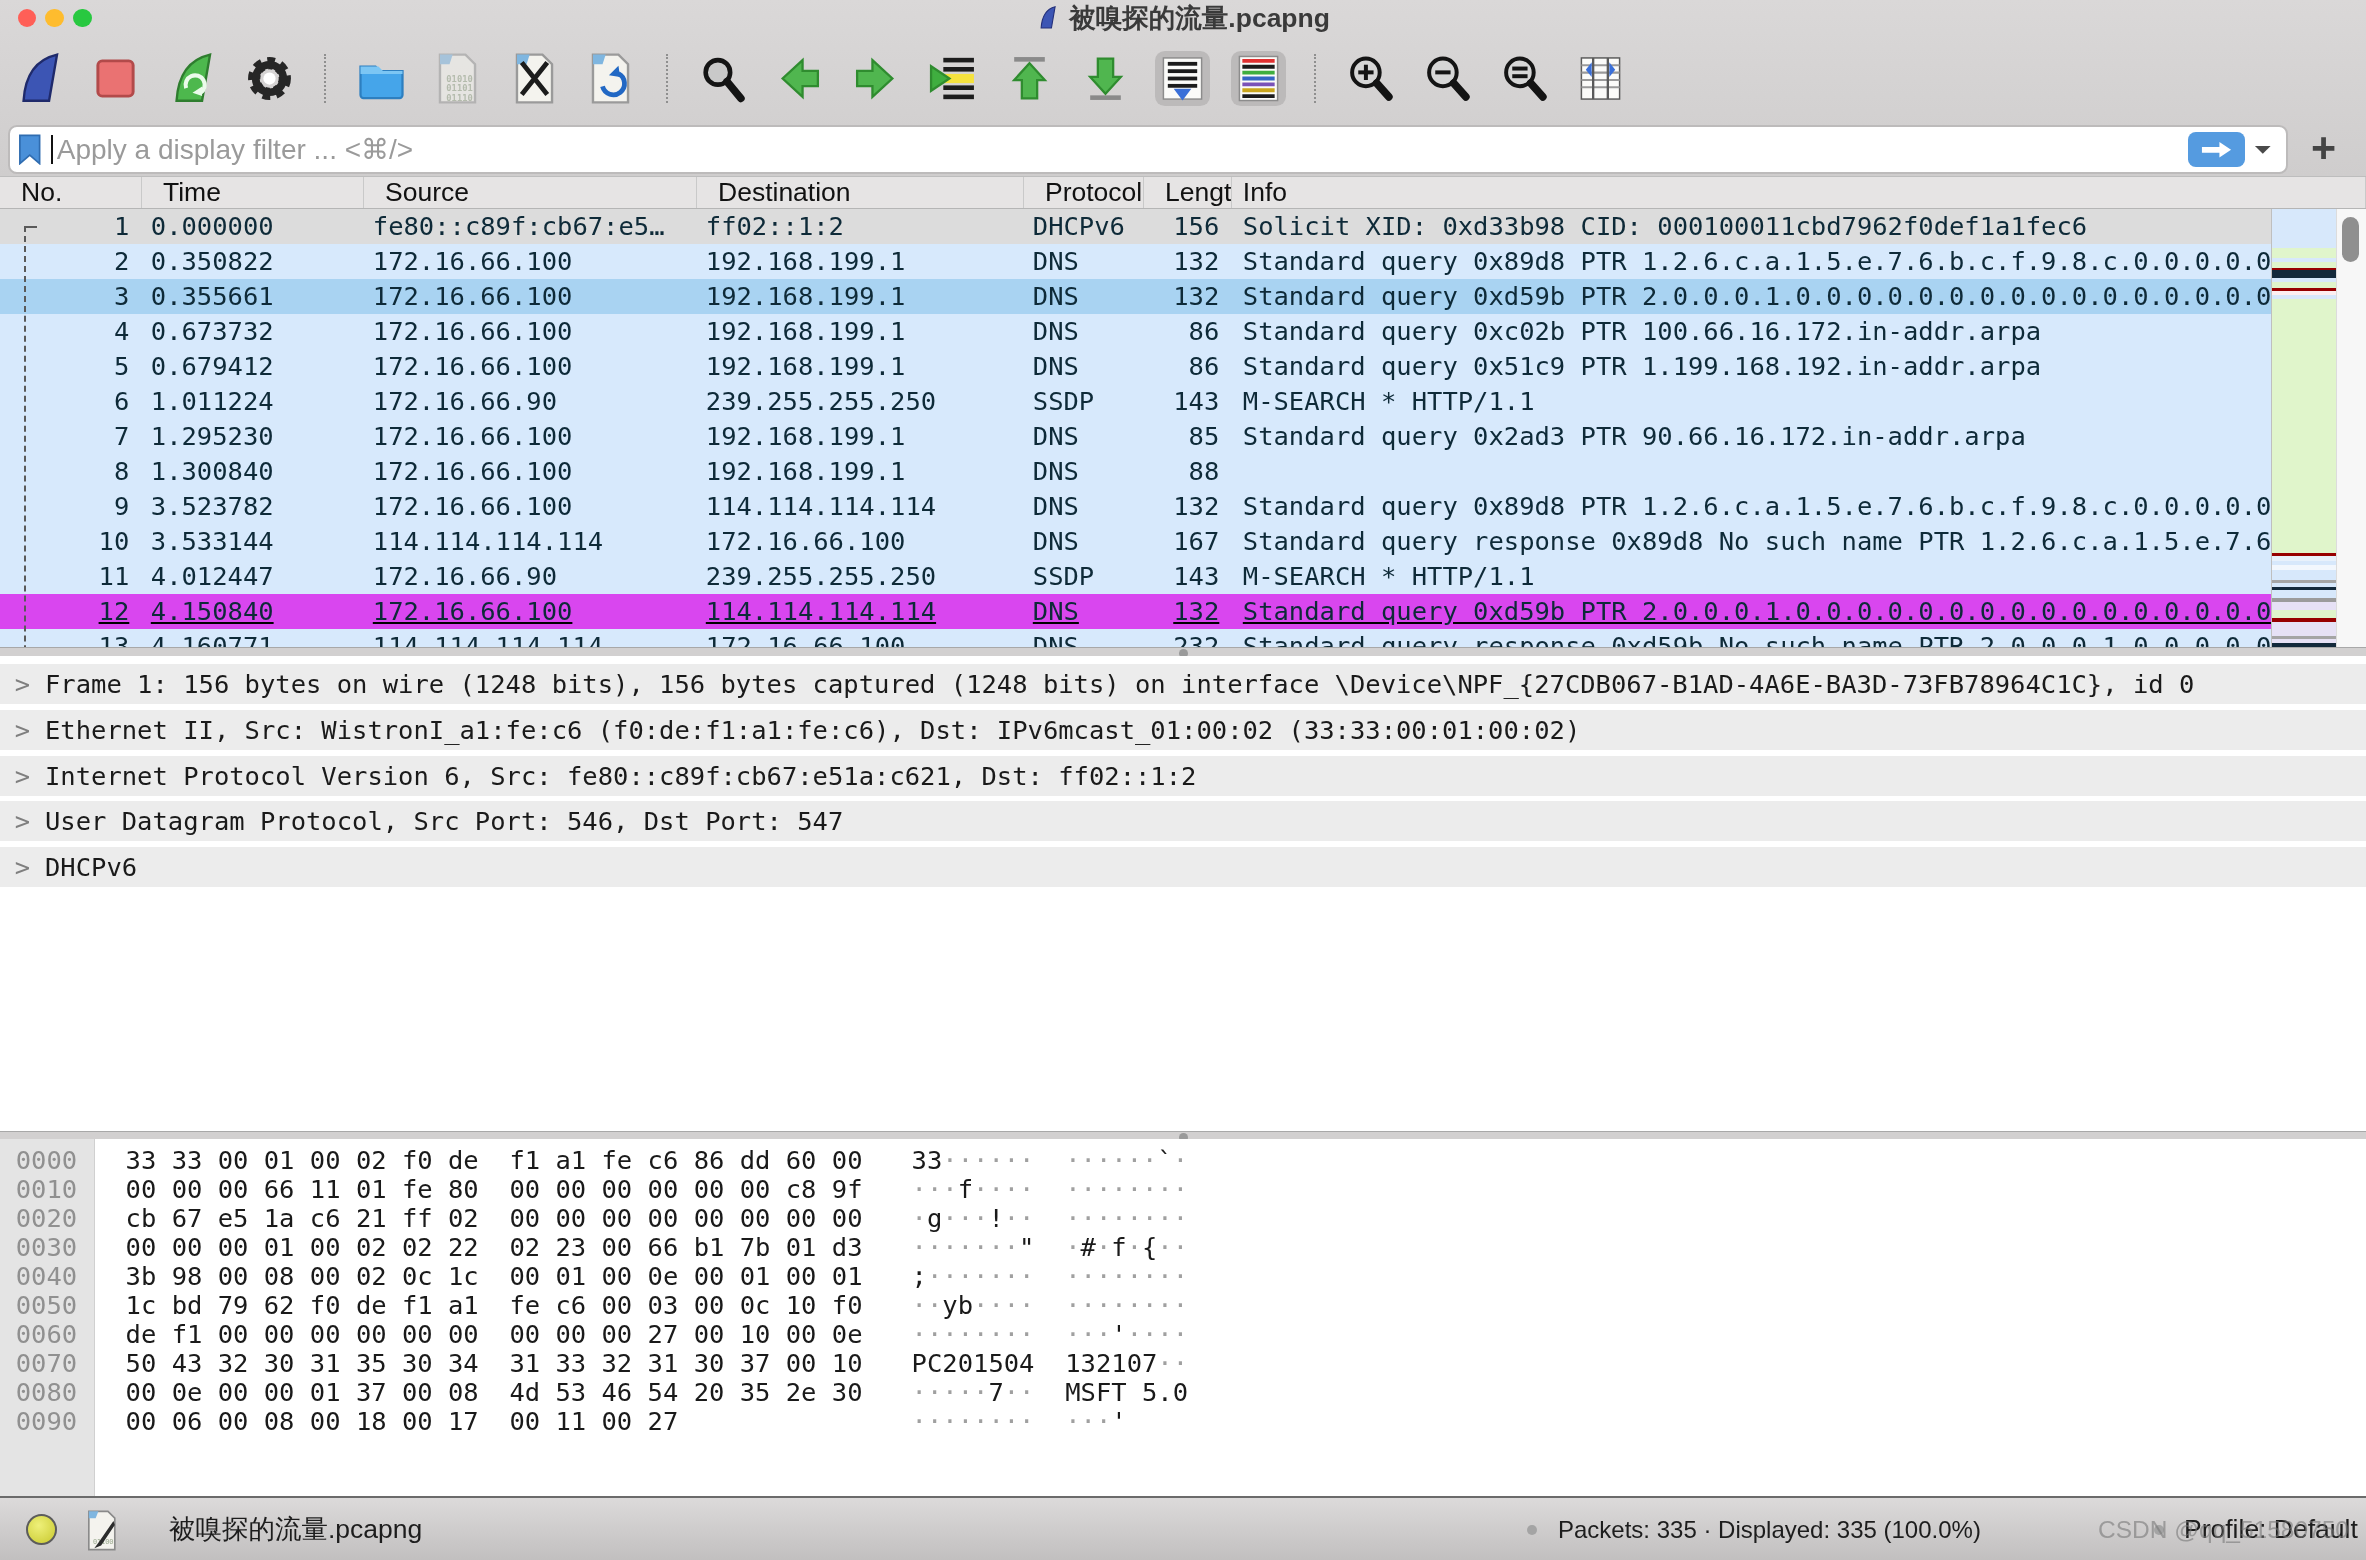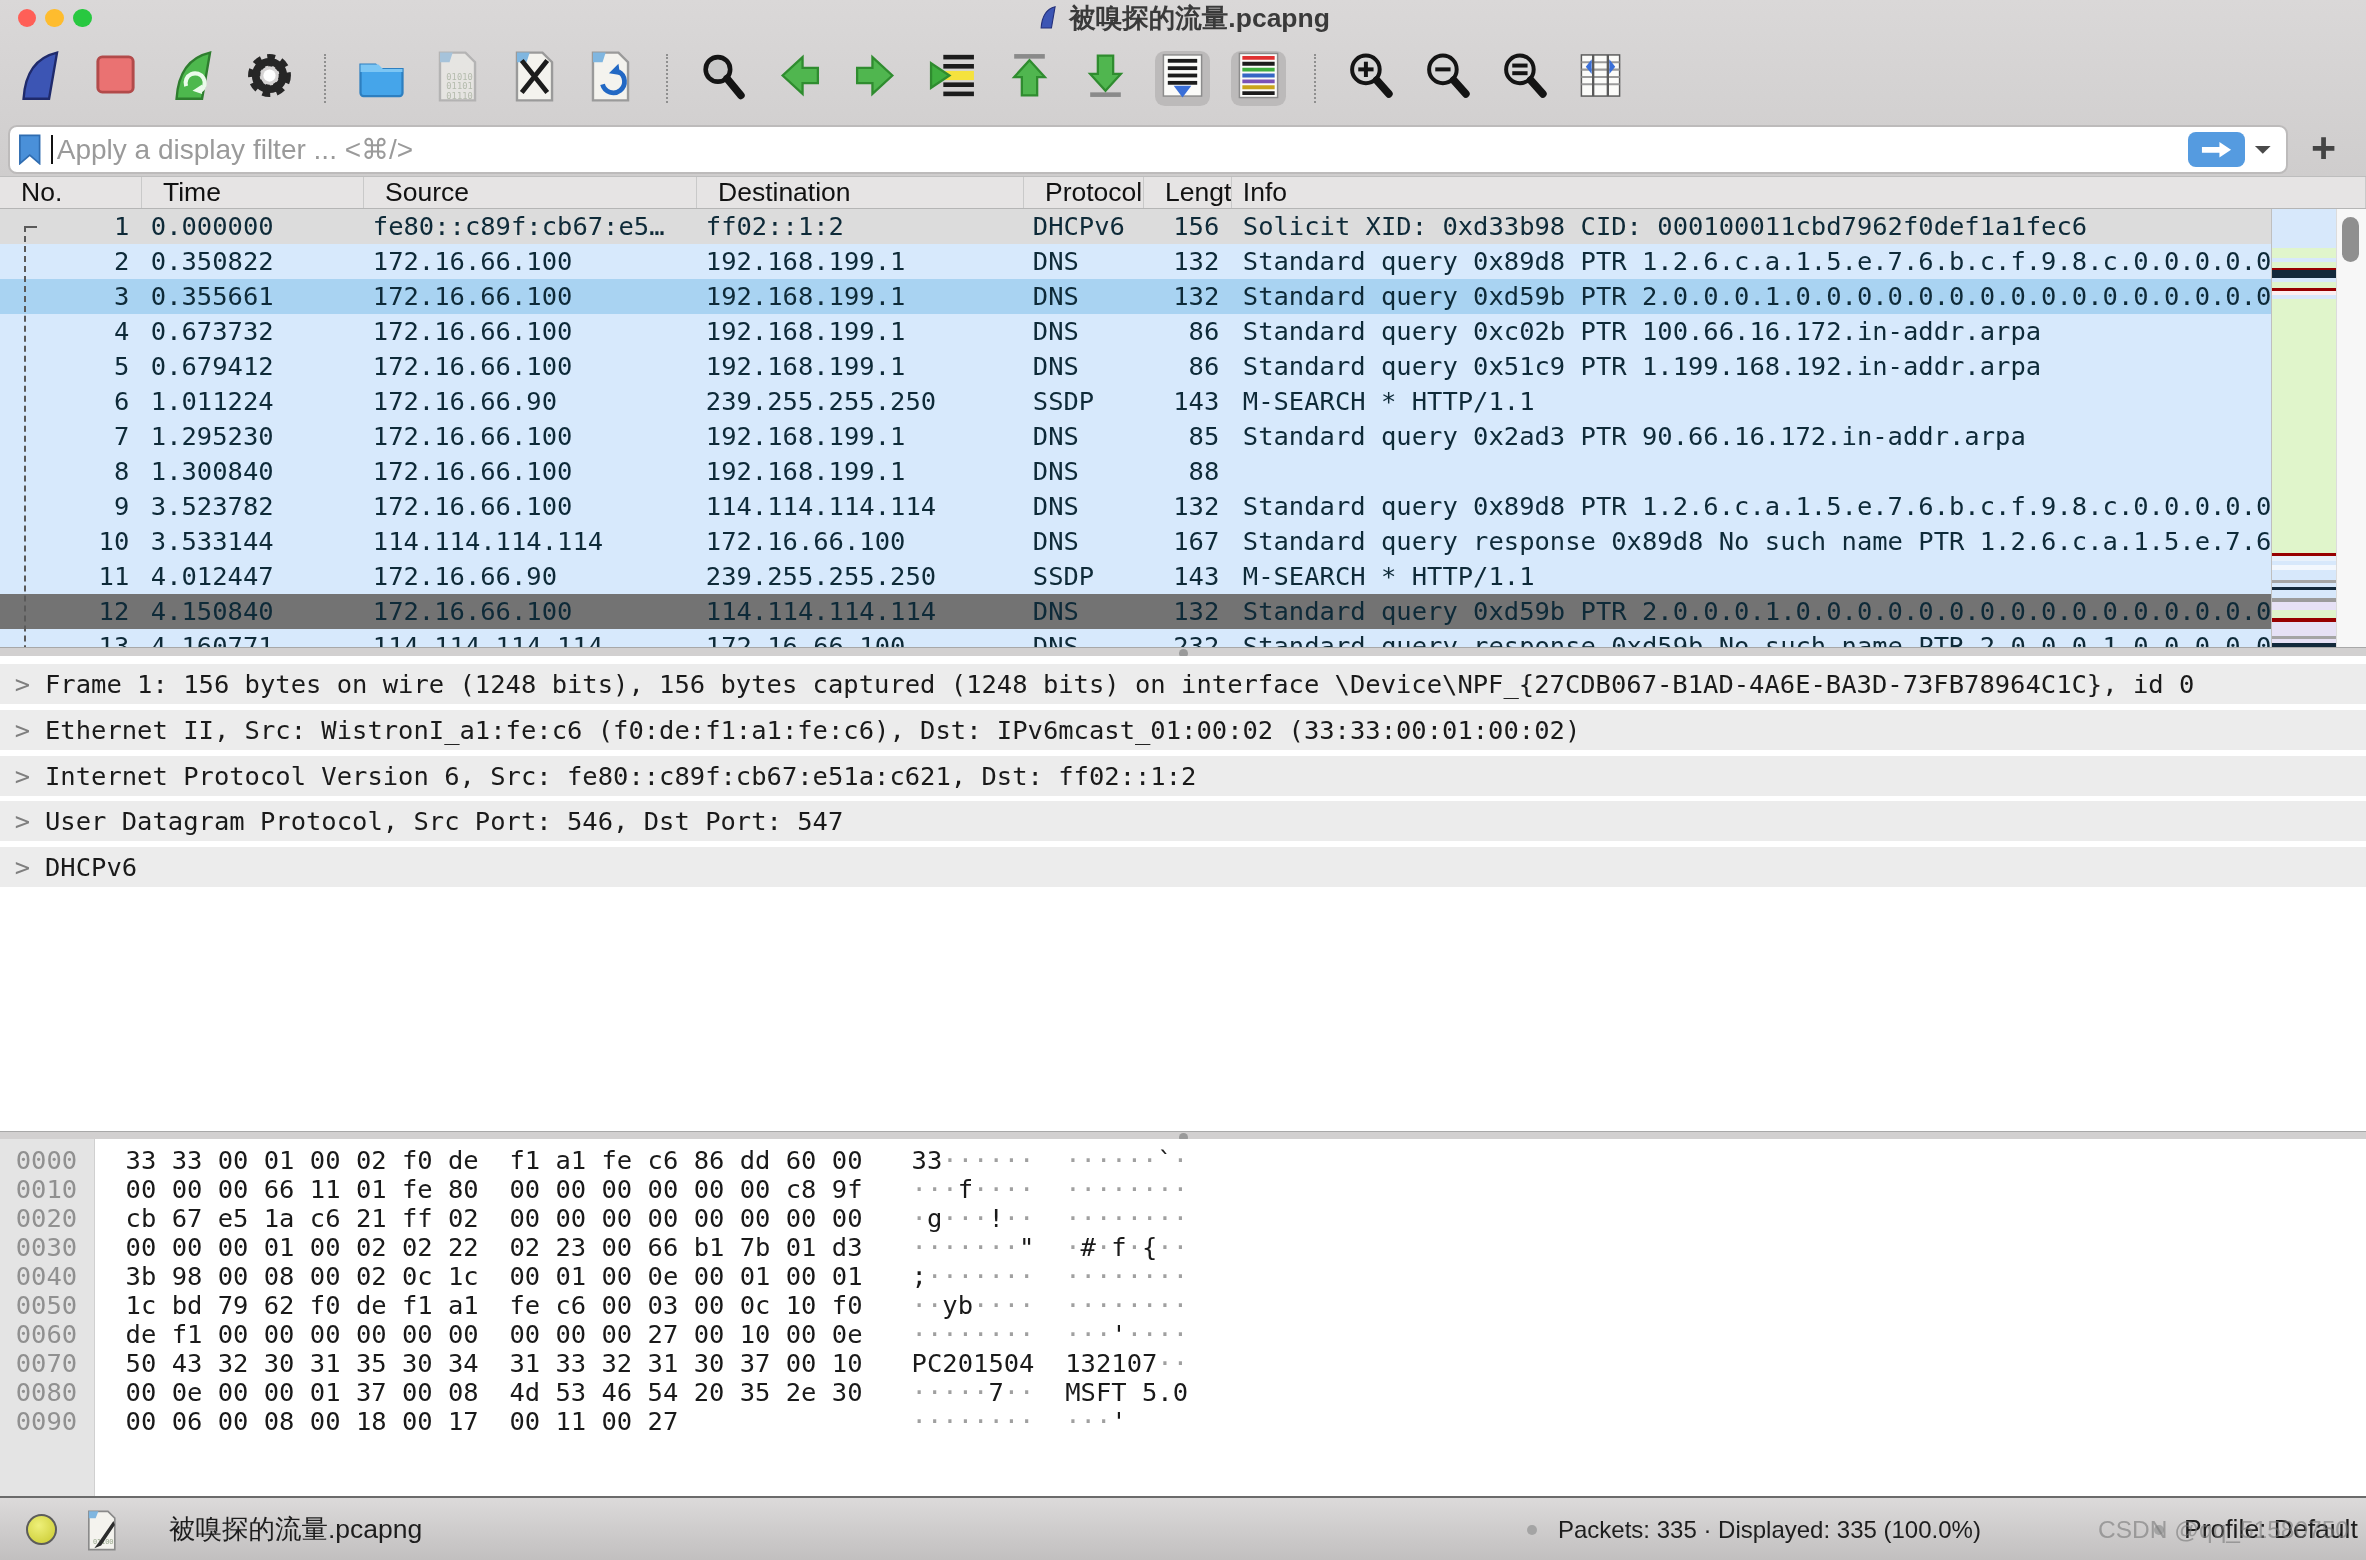--- a/index.html
+++ b/index.html
@@ -10,21 +10,21 @@
   #chrome{position:absolute;left:0;top:0;width:100%;height:176px;
           background:linear-gradient(#dad8d8,#cfcdcd);}
   #titlebar{position:absolute;left:0;top:0;width:100%;height:35px;}
   .tl{position:absolute;top:8.8px;width:18.6px;height:18.6px;border-radius:50%;}
   #titlewrap{position:absolute;left:0;top:0;width:100%;height:35px;display:flex;
              align-items:center;justify-content:center;gap:9.8px;}
   #titletext{font-size:26.5px;font-weight:bold;color:#3a3a3a;}
 
   #toolbar{position:absolute;left:0;top:37px;width:100%;height:82px;display:flex;
            align-items:center;gap:21.6px;padding-left:11.8px;}
-  .tbtn{width:55px;height:55px;display:flex;align-items:flex-start;justify-content:center;flex:0 0 auto;}
+  .tbtn{width:55px;height:55px;display:flex;align-items:center;justify-content:center;flex:0 0 auto;font-weight:bold;}
   .tbtn.pressed{background:#bcbaba;border-radius:9.8px;}
   .tsep{width:0;height:49px;border-left:2.9px dotted #8f8f8f;margin:0 5.9px;flex:0 0 auto;}
 
   
   #filterbar{position:absolute;left:7.8px;top:125px;width:2276px;height:45px;background:#fff;
              border:2px solid #bdbbbb;border-radius:8.8px;display:flex;align-items:center;}
   #bookmark{margin:0 9.8px 0 7.8px;}
   #fcursor{width:2px;height:29px;background:#111;margin-right:3.9px;}
   #fplaceholder{color:#9a9a9a;font-size:28px;flex:1;white-space:nowrap;overflow:hidden;}
   #applybtn{width:57px;height:35px;background:#559be0;border-radius:7.8px;display:flex;
@@ -399,21 +399,21 @@
       </div>
       <div class="prow" style="background: rgb(215, 233, 252);">
         <div class="pc c0 r">11</div>
         <div class="pc c1">4.012447</div>
         <div class="pc c2">172.16.66.90</div>
         <div class="pc c3">239.255.255.250</div>
         <div class="pc c4">SSDP</div>
         <div class="pc c5 r">143</div>
         <div class="pc c6">M-SEARCH * HTTP/1.1</div>
       </div>
-      <div class="prow" style="background: #737373;">
+      <div class="prow" style="background: #d946ef; text-decoration: underline;">
         <div class="pc c0 r">12</div>
         <div class="pc c1">4.150840</div>
         <div class="pc c2">172.16.66.100</div>
         <div class="pc c3">114.114.114.114</div>
         <div class="pc c4">DNS</div>
         <div class="pc c5 r">132</div>
         <div class="pc c6">Standard query 0xd59b PTR 2.0.0.0.1.0.0.0.0.0.0.0.0.0.0.0.0.0.0.0.0.0.0.0</div>
       </div>
       <div class="prow" style="background: rgb(215, 233, 252);">
         <div class="pc c0 r">13</div>

